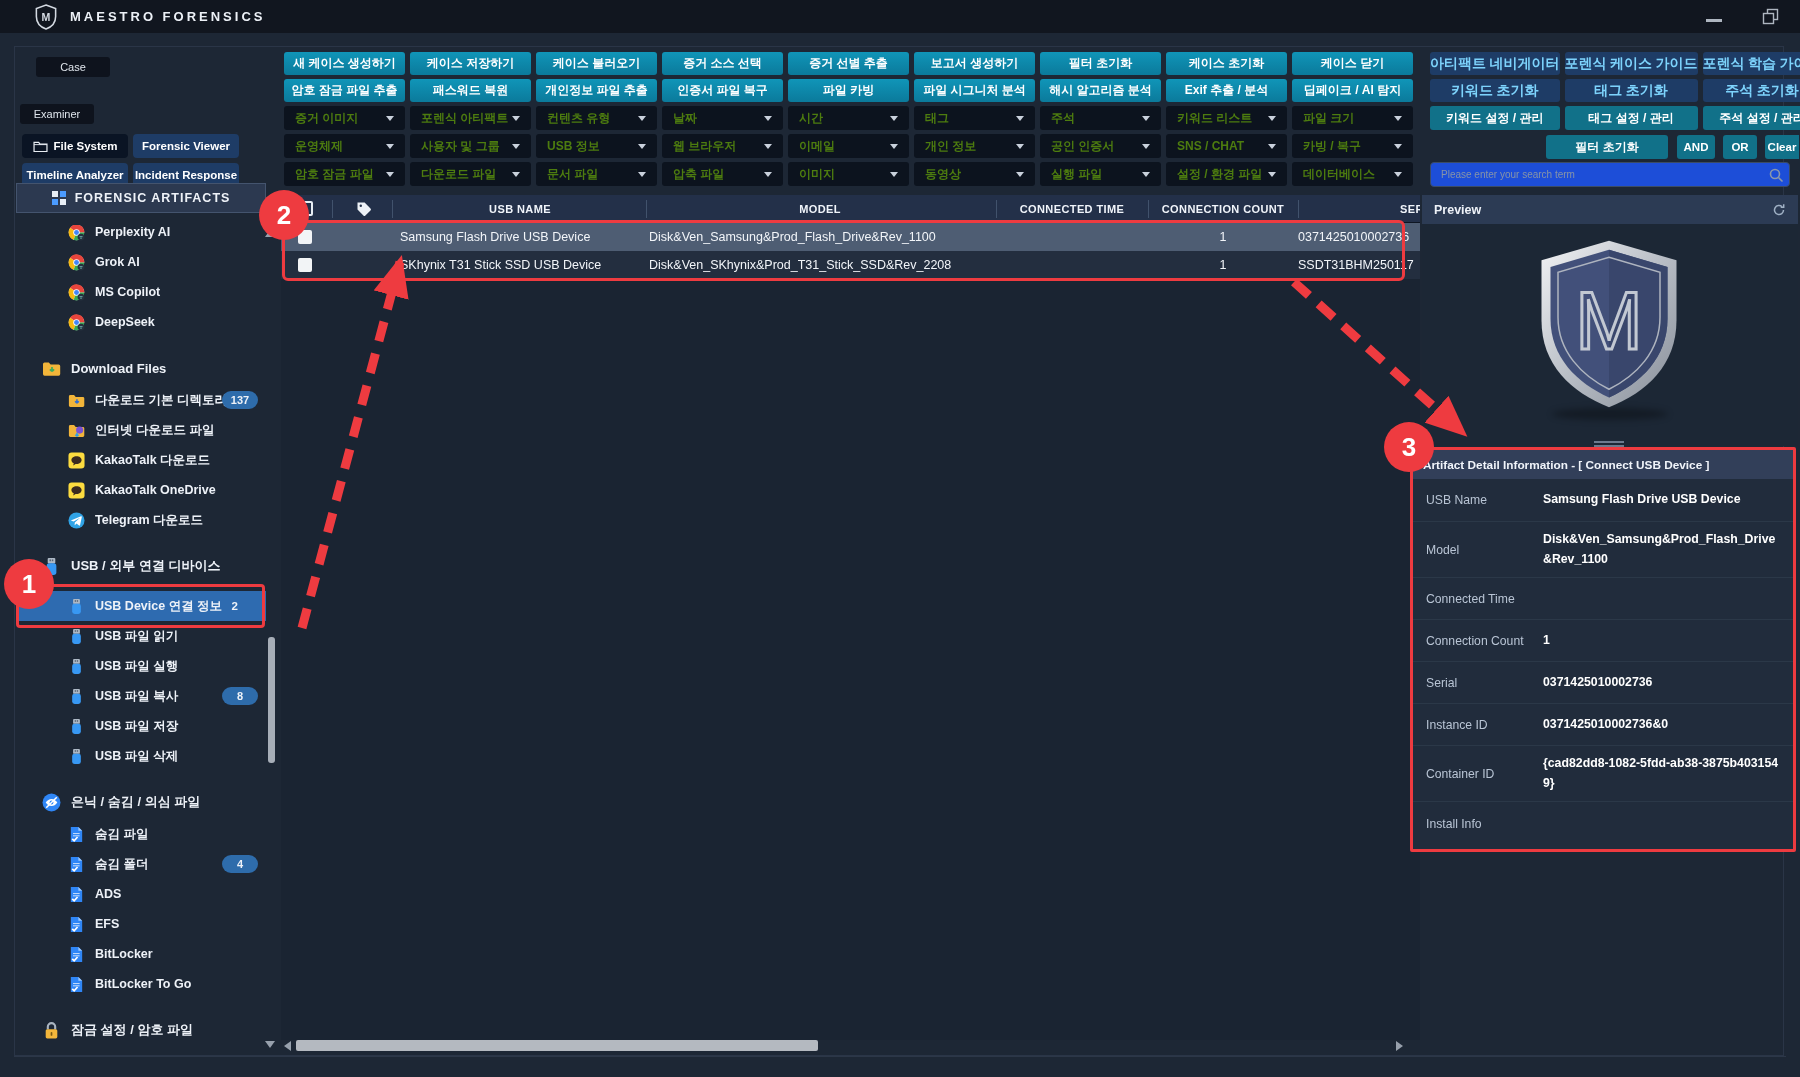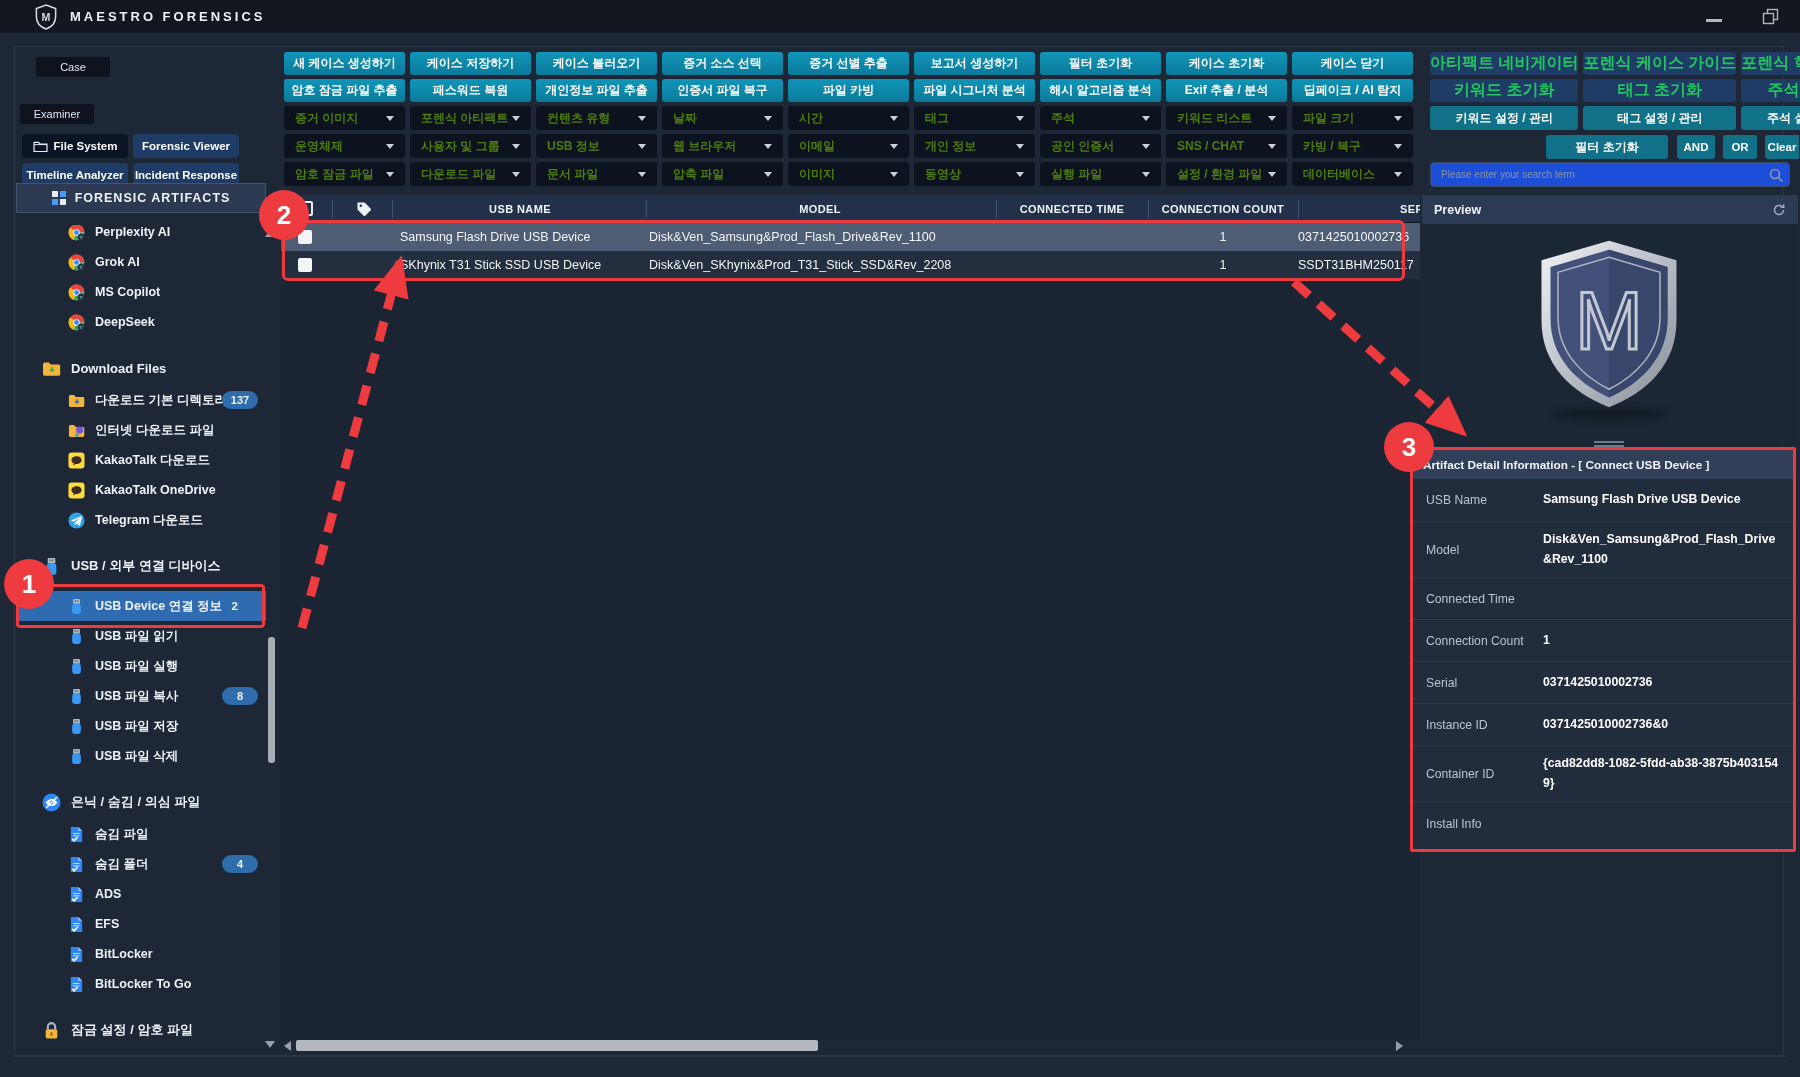--- a/index.html
+++ b/index.html
@@ -42,21 +42,21 @@
   #side-scroll-thumb{position:absolute;left:268px;top:637px;width:7px;height:126px;background:#a7aeb8;border-radius:3px;z-index:4;}
 
   
   #toolbar-grid{position:absolute;left:284px;top:52px;width:1129px;height:134px;display:grid;grid-template-columns:repeat(9,1fr);grid-template-rows:23px 23px 24px 24px 24px;column-gap:5px;row-gap:4px;}
   .btn-teal{background:linear-gradient(180deg,#1095b8,#0b7a9b);border-radius:3px;color:#fff;font-size:12px;font-weight:700;display:flex;align-items:center;justify-content:center;white-space:nowrap;overflow:hidden;}
   .dropdown{background:#0c131e;border-radius:3px;color:#4d7c0f;font-size:12px;font-weight:600;display:flex;align-items:center;padding:0 11px;white-space:nowrap;overflow:hidden;}
   .caret{margin-left:auto;width:0;height:0;border-left:4.5px solid transparent;border-right:4.5px solid transparent;border-top:5px solid #c9d1dc;flex:0 0 auto;}
 
   
   #right-grid{position:absolute;left:1430px;top:52px;width:360px;height:78px;display:grid;grid-template-columns:repeat(3,1fr);grid-template-rows:23px 23px 24px;column-gap:5px;row-gap:4px;}
-  .btn-navy{background:#1e3c66;border-radius:3px;color:#22c55e;font-size:16px;font-weight:700;display:flex;align-items:center;justify-content:center;white-space:nowrap;}
+  .btn-navy{background:#1e3c66;border-radius:3px;color:#7dd3fc;font-size:14px;font-weight:700;display:flex;align-items:center;justify-content:center;white-space:nowrap;font-family:Liberation Serif, serif;}
   .btn-teal2{background:#117189;border-radius:3px;color:#fff;font-size:12px;font-weight:700;display:flex;align-items:center;justify-content:center;white-space:nowrap;}
   #search-input{position:absolute;left:1430px;top:162px;width:360px;height:25px;background:#1d4ed8;border:1px solid #3b4c66;border-radius:4px;color:#dfe7f2;font-size:10px;padding:0 30px 0 10px;font-family:"Liberation Sans",sans-serif;outline:none;}
   #search-input::placeholder{color:#8794a7;}
   #search-icon{position:absolute;left:1768px;top:167px;width:16px;height:16px;}
   #preview-header{position:absolute;left:1422px;top:195px;width:376px;height:29px;background:#2c3b54;display:flex;align-items:center;font-size:12.5px;font-weight:700;padding:0 12px;}
   #preview-refresh{margin-left:auto;width:14px;height:14px;}
   #preview-body{position:absolute;left:1422px;top:224px;width:376px;height:222px;background:#1c2735;}
   #preview-shield{position:absolute;left:1534px;top:236px;width:150px;height:176px;}
   #preview-shadow{position:absolute;left:1552px;top:408px;width:116px;height:12px;background:rgba(0,0,0,.30);border-radius:50%;filter:blur(3px);}
   .drag-line{position:absolute;width:30px;height:2px;background:#6c7a8e;left:1594px;}

